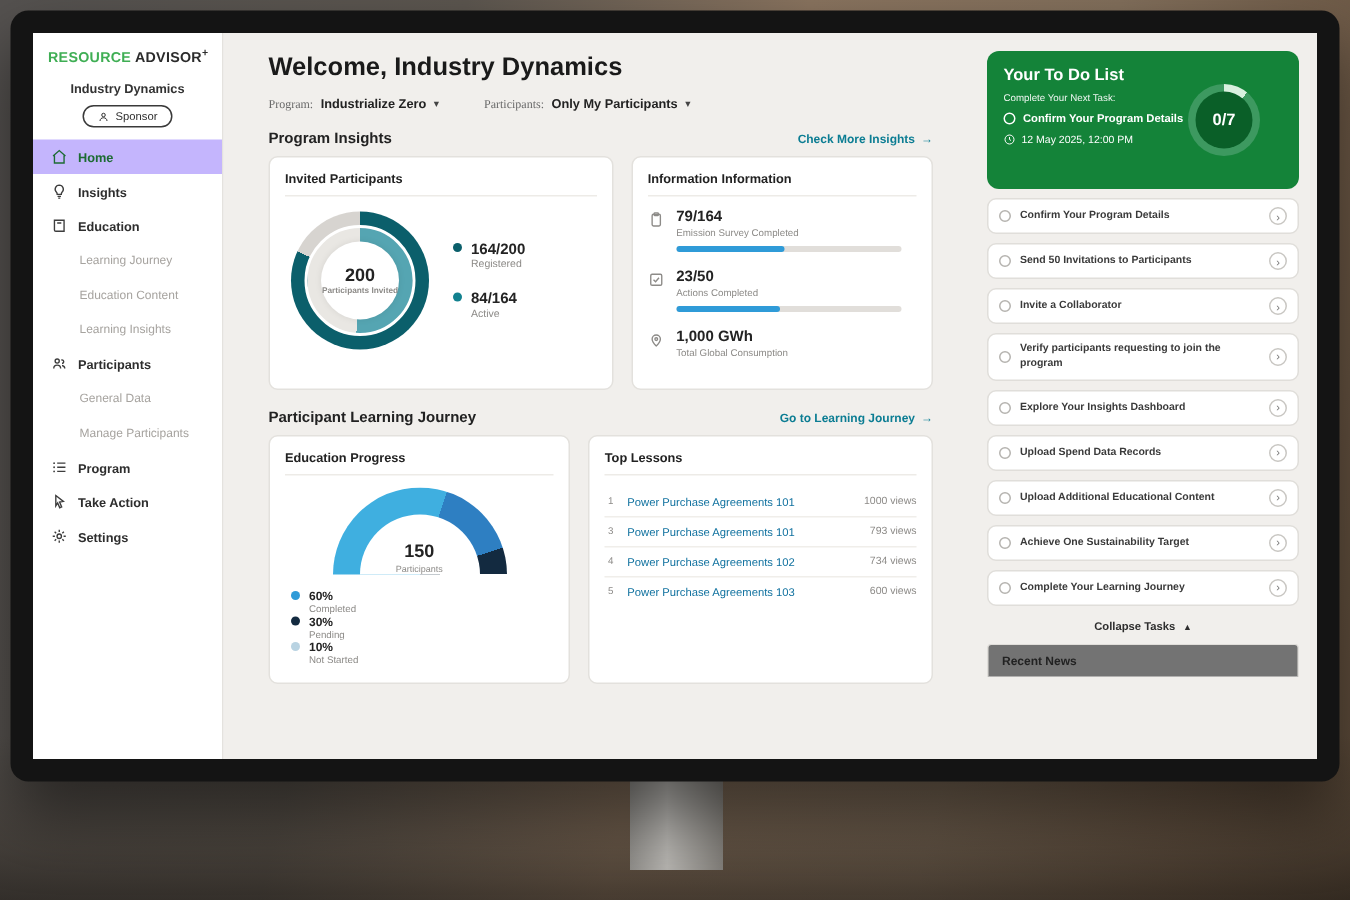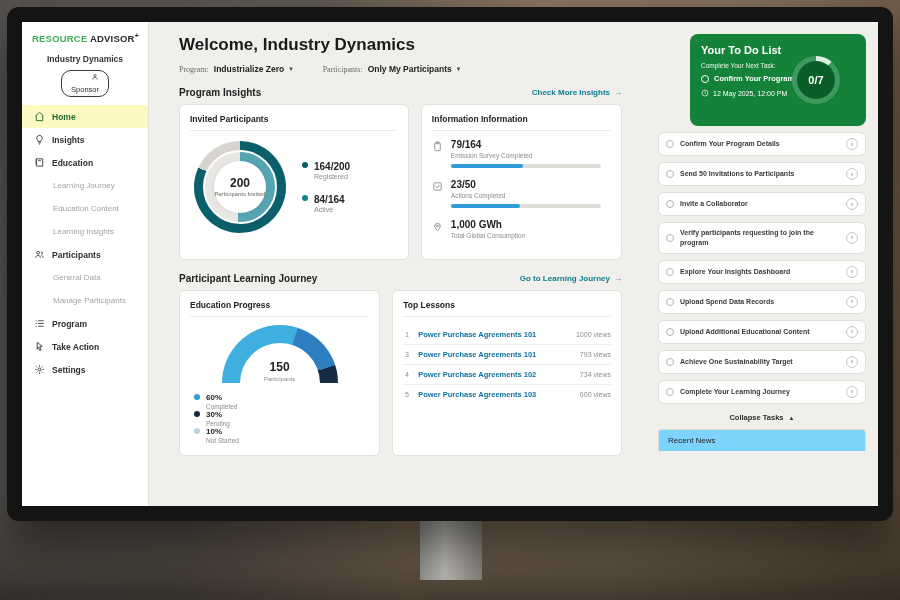--- a/index.html
+++ b/index.html
@@ -20,26 +20,26 @@
     display:flex; color:#232323; font-size:8px; }
 
   
   .sidebar { width:127px; background:#fff; border-right:1px solid #e4e2de; padding-top:10px; flex-shrink:0; }
   .logo { padding:0 10px; font-size:9.5px; font-weight:bold; letter-spacing:.2px; white-space:nowrap; }
   .logo .g { color:#3fae54; }
   .logo .d { color:#2b2b2b; }
   .logo sup { font-size:7px; color:#2b2b2b; }
   .org { text-align:center; font-size:8.5px; font-weight:bold; color:#333; margin-top:10px; }
   .sponsor { margin:6px auto 4px; border:1px solid #3a3a3a; border-radius:10px; padding:2px 9px;
-    font-size:7.5px; display:flex; align-items:flex-end; gap:4px; width:max-content; color:#2e2e2e;flex-direction:column; }
+    font-size:7.5px; display:flex; align-items:flex-end; gap:4px; width:max-content; color:#2e2e2e; }
   .sponsor .ic { width:8px; height:8px; display:flex; }
   .nav { margin-top:8px; }
   .nav-item { display:flex; align-items:center; gap:7px; padding:0 12px; height:23px;
     font-size:8.5px; font-weight:bold; color:#2e2e2e; cursor:pointer; }
-  .nav-item.active { background:#fef9c3; color:#1d6b33; }
+  .nav-item.active { background:#c4b5fd; color:#1d6b33; }
   .nav-item.sub { padding-left:31px; color:#a6a39f; font-weight:normal; font-size:8px; }
   .nav-icon { width:11px; height:11px; color:#3d3d3d; display:flex; flex-shrink:0; }
   .nav-item.active .nav-icon { color:#1d6b33; }
   svg { width:100%; height:100%; display:block; }
 
   
   .main { flex:1; min-width:0; padding:13px 30px 8px; }
   .welcome { font-size:17px; font-weight:bold; color:#1a1a1a; }
   .filters { display:flex; gap:30px; align-items:center; margin-top:9px; }
   .filter { display:flex; align-items:center; gap:5px; cursor:pointer; }
@@ -96,48 +96,48 @@
   .edu-leg .leg-item b { font-size:8px; }
   .edu-leg .leg-item span { font-size:6.5px; margin-top:1px; }
   .leg-dot.b1 { background:#2f9bd8; }
   .leg-dot.b2 { background:#132a40; }
   .leg-dot.b3 { background:#b9d3e2; }
 
   
   .lesson { display:flex; align-items:center; gap:7px; padding:5px 0; border-bottom:1px solid #f0eeea; }
   .lesson:last-child { border-bottom:none; }
   .lesson .rank { font-size:6.5px; color:#8d8b88; width:8px; text-align:center; }
-  .lesson .ltitle { flex:1; font-size:7.5px; font-weight:bold; color:#10719f; cursor:pointer; }
+  .lesson .ltitle { flex:1; font-size:7.5px; font-weight:normal; color:#10719f; cursor:pointer; }
   .lesson .views { font-size:7px; color:#8d8b88; }
 
   
   .right { width:226px; flex-shrink:0; padding:12px 12px 0 6px; display:flex; flex-direction:column; }
-  .todo { background:#148339; border-radius:8px; padding:10px 11px; color:#fff; position:relative; min-height:92px;margin-left:32px; }
+  .todo { background:#148339; border-radius:8px; padding:10px 11px; color:#fff; position:relative; min-height:92px; }
   .todo h2 { font-size:11px; }
   .todo .sub { font-size:6.5px; margin-top:6px; opacity:.92; }
   .todo-task { display:flex; align-items:center; gap:5px; margin-top:5px; font-size:7.5px; font-weight:bold; max-width:130px; }
   .ckw { width:8px; height:8px; border:1px solid #fff; border-radius:50%; flex-shrink:0; }
   .todo-due { display:flex; align-items:center; gap:4px; margin-top:6px; font-size:7px; }
   .clock-ic { width:8px; height:8px; display:flex; color:#fff; }
   .ring { position:absolute; right:26px; top:22px; width:48px; height:48px; border-radius:50%;
     background:conic-gradient(#d9f0df 0 40deg, #3d9960 40deg 360deg);
     display:flex; align-items:center; justify-content:center; }
   .ring-inner { width:38px; height:38px; border-radius:50%; background:#0a5f28;
     display:flex; align-items:center; justify-content:center; font-weight:bold; font-size:11px; }
 
   .task { background:#fff; border:1px solid #e0deda; border-radius:6px; display:flex; align-items:center;
     gap:6px; padding:5px 7px; margin-top:6px; min-height:21px; cursor:pointer; }
   .ck { width:8px; height:8px; border:1.5px solid #b5b3af; border-radius:50%; flex-shrink:0; }
   .task .tlbl { flex:1; font-size:7px; font-weight:bold; color:#3a3a3a; line-height:1.4; }
   .chev { width:12px; height:12px; border:1px solid #c9c7c3; border-radius:50%; flex-shrink:0;
     display:flex; align-items:center; justify-content:center; font-size:7.5px; color:#777; }
   .collapse { text-align:center; font-size:7.5px; font-weight:bold; color:#2e2e2e; margin:9px 0 7px; cursor:pointer; }
   .collapse .up { font-size:6px; margin-left:3px; }
-  .news { background:#7dd3fc; border:1px solid #e0deda; border-bottom:none; border-radius:3px 3px 0 0;
-    padding:6px 9px; font-size:8px; font-weight:normal; color:#222; }
+  .news { background:#737373; border:1px solid #e0deda; border-bottom:none; border-radius:3px 3px 0 0;
+    padding:6px 9px; font-size:8px; font-weight:bold; color:#222; }
 </style>
 </head>
 <body>
 
 <div class="floor"></div>
 <div class="stand-neck"></div>
 
 <div class="monitor">
   <div class="screen">
 

